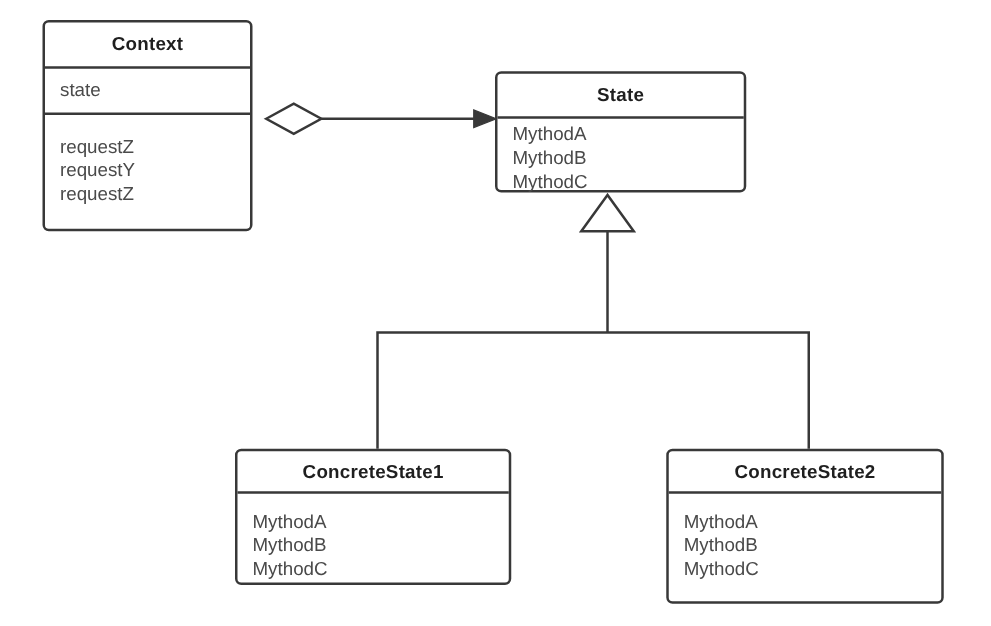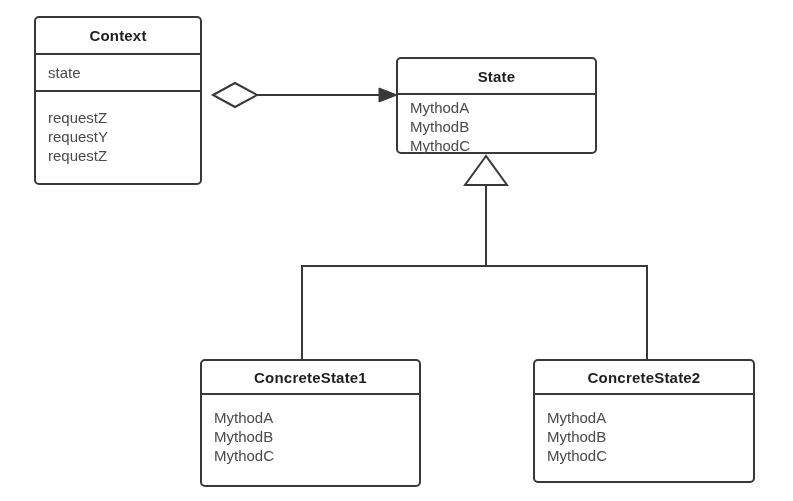--- a/index.html
+++ b/index.html
@@ -67,21 +67,21 @@
   
   #box-context  { left: 34px;  top: 16px;  width: 168px; height: 169px; }
   #box-context .title   { height: 35px; }
   #box-context .attrs   { height: 37px; }
   #box-context .methods { padding-top: 16px; }
 
   #box-state    { left: 396px; top: 57px;  width: 201px; height: 97px; }
   #box-state .title     { height: 34px; }
   #box-state .methods   { padding-top: 3px; }
 
-  #box-concrete1 { left: 200px; top: 359px; width: 221px; height: 128px; }
+  #box-concrete1 { left: 188px; top: 359px; width: 221px; height: 109px; }
   #box-concrete2 { left: 533px; top: 359px; width: 222px; height: 124px; justify-content: space-between; }
   #box-concrete1 .title, #box-concrete2 .title   { height: 32px; }
   #box-concrete1 .methods, #box-concrete2 .methods { padding-top: 13px; }
 </style>
 </head>
 <body>
 
 <div class="canvas">
 
   <svg class="connectors" viewBox="0 0 793 501" xmlns="http://www.w3.org/2000/svg">

